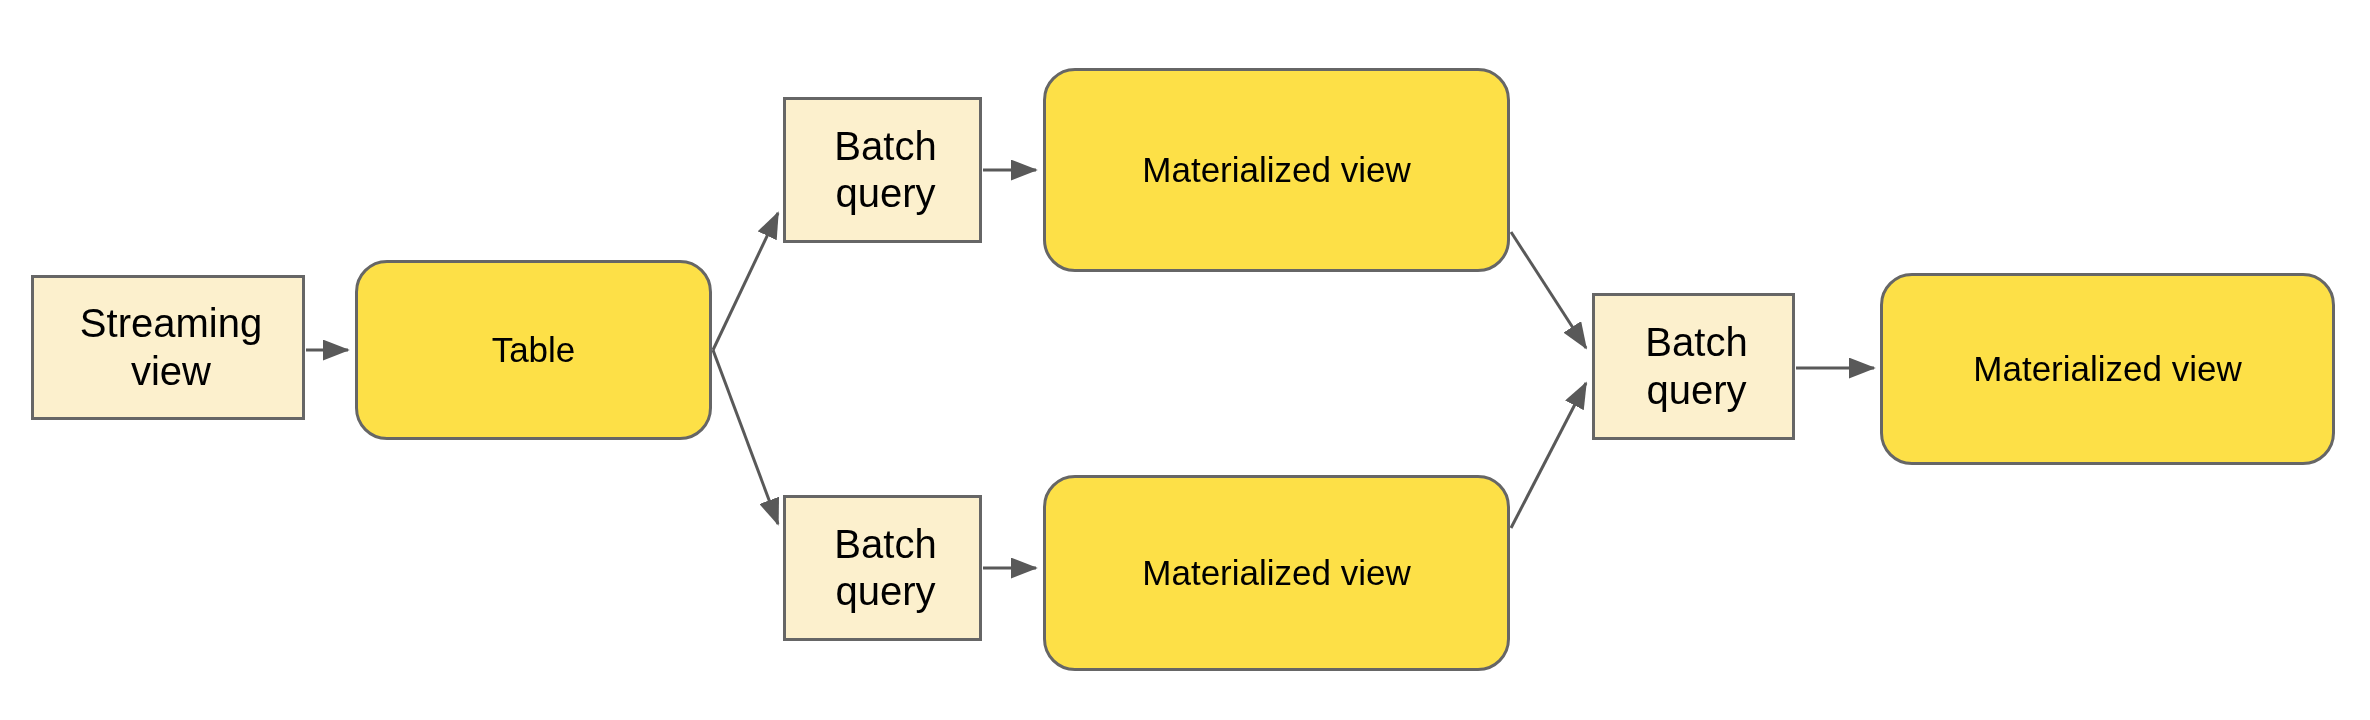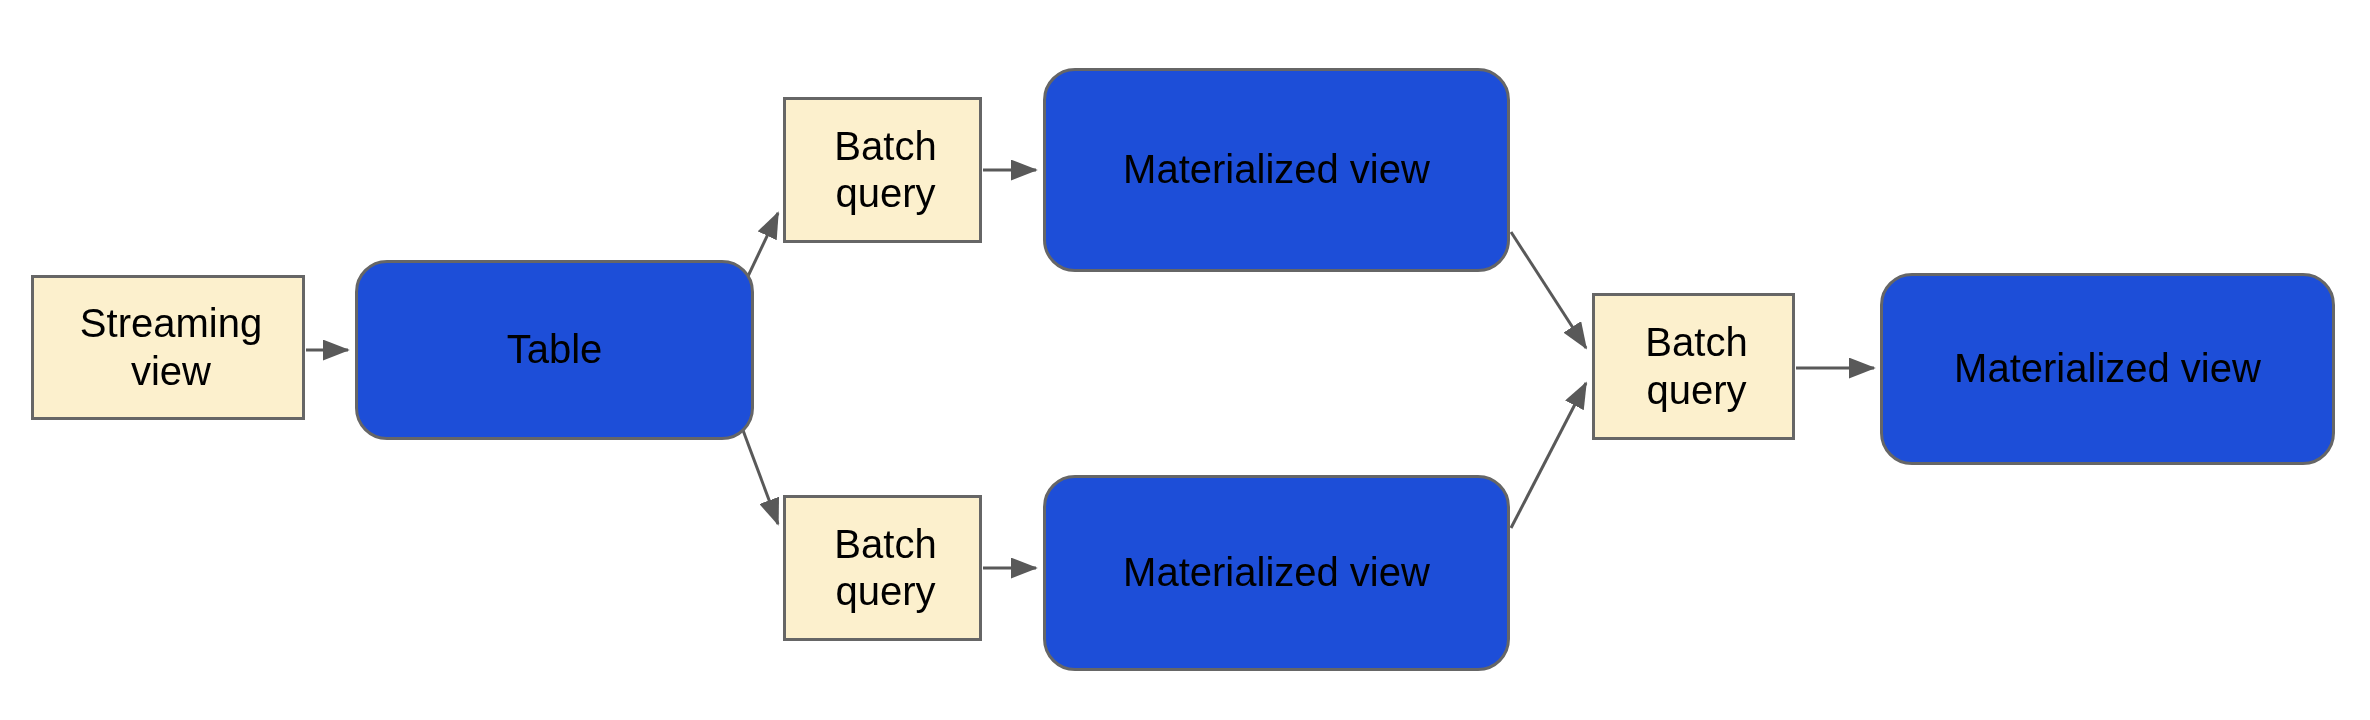--- a/index.html
+++ b/index.html
@@ -36,24 +36,24 @@
     z-index: 2;
   }
   .node-process {
     background: #fcf0cd;
     border: 3px solid #666666;
     border-radius: 0;
     font-size: 40px;
     padding-left: 6px;
   }
   .node-store {
-    background: #1d4ed8;
+    background: #fde047;
     border: 3px solid #666666;
     border-radius: 32px;
-    font-size: 40px;
+    font-size: 35px;
   }
 </style>
 </head>
 <body>
 
 <div id="canvas">
 
   <svg id="edges" viewBox="0 0 2370 720" xmlns="http://www.w3.org/2000/svg">
     <defs>
       <marker id="arrowhead" markerWidth="9" markerHeight="7" refX="8.4" refY="3.5" orient="auto" markerUnits="strokeWidth">
@@ -68,21 +68,21 @@
         <line x1="983" y1="568" x2="1036" y2="568" marker-end="url(#arrowhead)"></line>
         <line x1="1511" y1="232" x2="1586" y2="348" marker-end="url(#arrowhead)"></line>
         <line x1="1511" y1="528" x2="1586" y2="383" marker-end="url(#arrowhead)"></line>
         <line x1="1796" y1="368" x2="1874" y2="368" marker-end="url(#arrowhead)"></line>
       </g>
   </svg>
 
   <div class="node node-process" style="left: 31px; top: 275px; width: 274px; height: 145px;">Streaming
 view</div>
 
-  <div class="node node-store" style="left: 355px; top: 260px; width: 399px; height: 180px;">Table</div>
+  <div class="node node-store" style="left: 355px; top: 260px; width: 357px; height: 180px;">Table</div>
 
   <div class="node node-process" style="left: 783px; top: 97px; width: 199px; height: 146px;">Batch
 query</div>
 
   <div class="node node-store" style="left: 1043px; top: 68px; width: 467px; height: 204px;">Materialized view</div>
 
   <div class="node node-process" style="left: 783px; top: 495px; width: 199px; height: 146px;">Batch
 query</div>
 
   <div class="node node-store" style="left: 1043px; top: 475px; width: 467px; height: 196px;">Materialized view</div>

